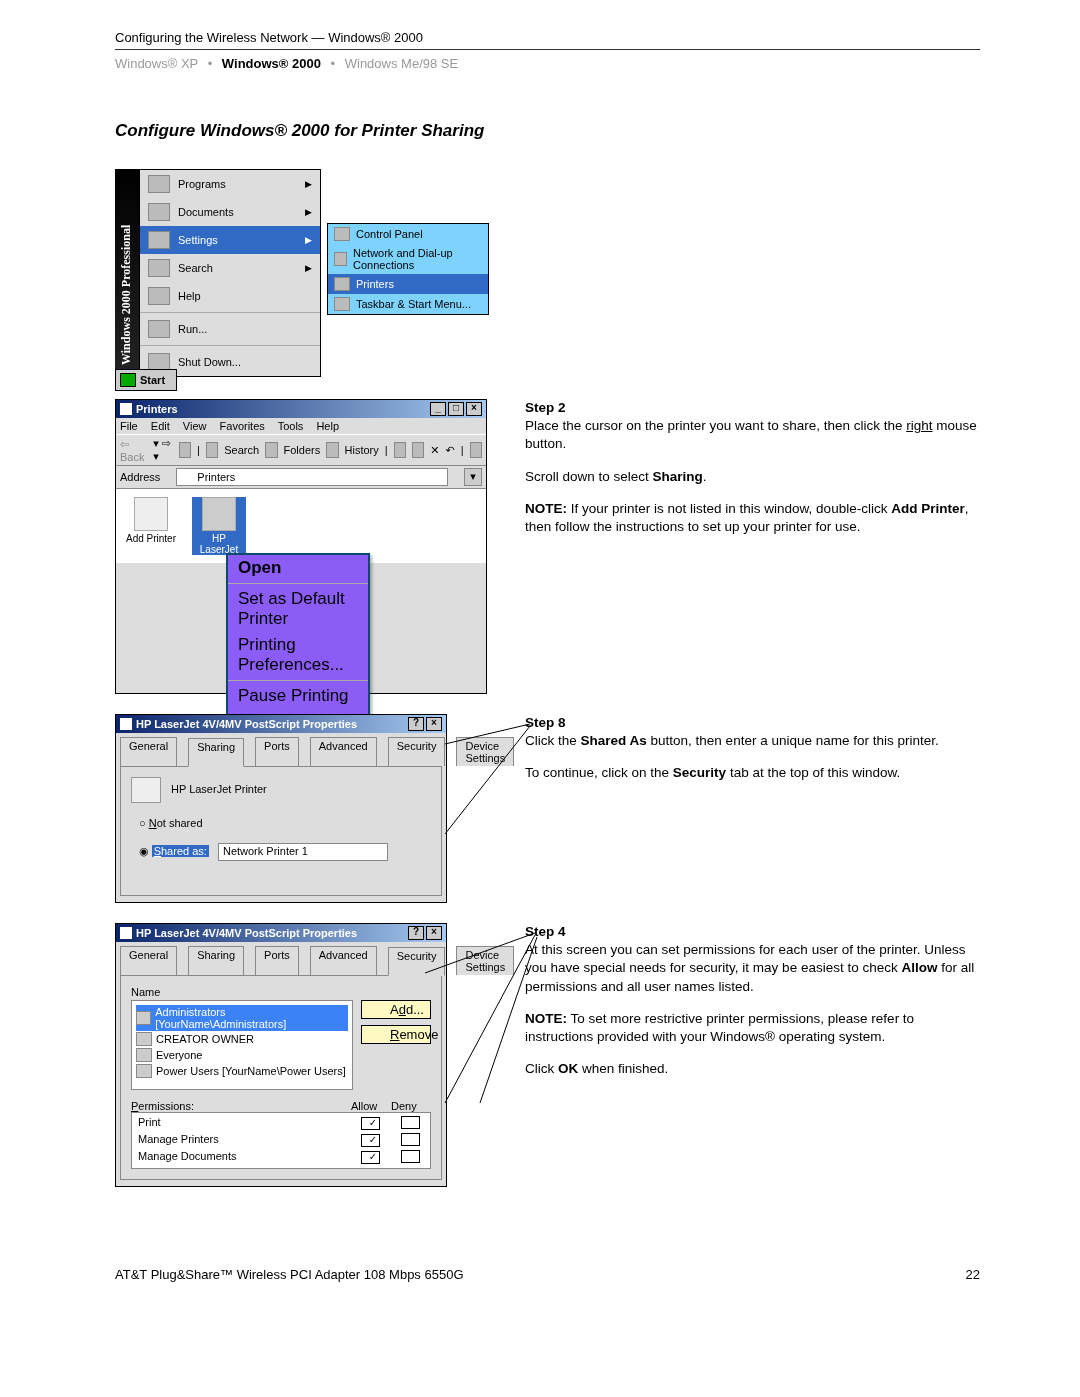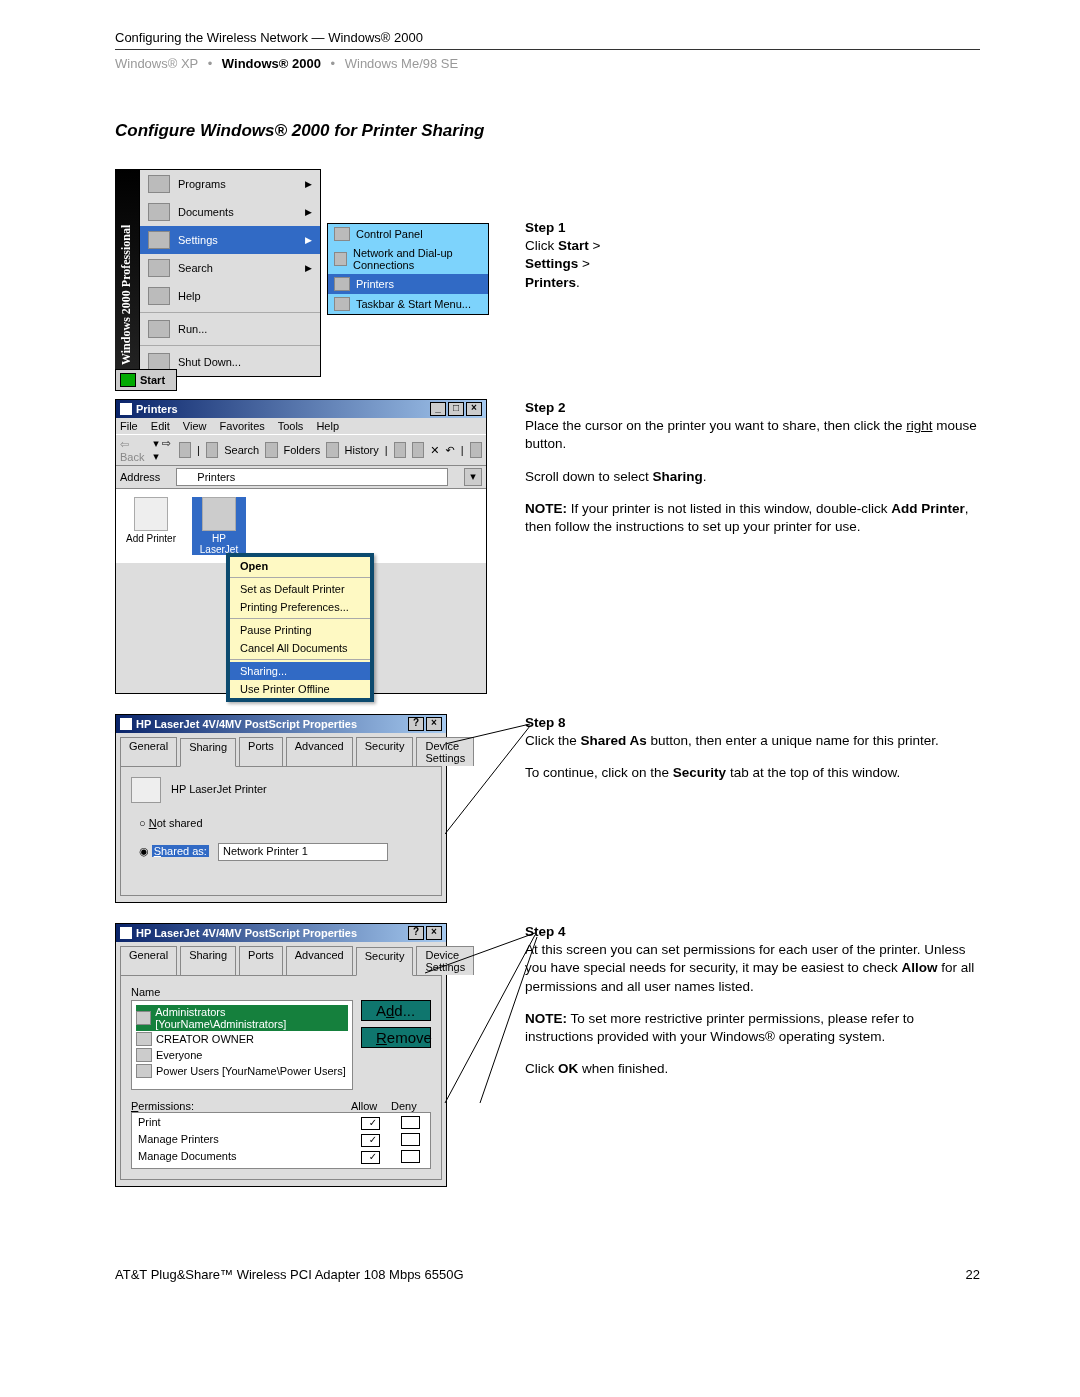--- a/index.html
+++ b/index.html
@@ -53,21 +53,21 @@
   .menu-bar span { margin-right:10px; }
   .toolbar { background:#ddd; padding:2px 4px; border-top:1px solid #fff; border-bottom:1px solid #888; display:flex; align-items:center; gap:6px; font-size:11px;}
   .toolbar .ico { width:14px; height:14px; background:#bbb; border:1px solid #888; display:inline-block; }
   .addr-bar { background:#ddd; padding:2px 4px; display:flex; align-items:center; gap:16px; font-size:11px; border-bottom:1px solid #888;}
   .addr-input { flex:1; background:#fff; border:1px solid #888; height:16px; display:flex; align-items:center; padding:0 4px; }
   .addr-drop { width:16px; height:16px; background:#ccc; border:1px solid #888; text-align:center; line-height:14px; }
   .content-area { background:#fff; padding:8px; min-height:50px; display:flex; gap:14px; }
   .icon-block { text-align:center; font-size:10px; width:54px; }
   .icon-block .big-ico { width:32px; height:32px; background:#eee; border:1px solid #aaa; margin:0 auto 2px; }
   .icon-block.sel { background:#316ac5; color:#fff; }
-  .context-menu { position:relative; left:60px; top:-6px; width:140px; background:#fef9c3; border:4px solid #0c4a6e; box-shadow:2px 2px 3px rgba(0,0,0,0.3); font-size:11px; }
+  .context-menu { position:relative; left:60px; top:-6px; width:140px; background:#8b5cf6; border:2px solid #0c4a6e; box-shadow:2px 2px 3px rgba(0,0,0,0.3); font-size:17px; }
   .context-menu .cm-item { padding:3px 10px; }
   .context-menu .cm-sep { border-top:1px solid #aaa; margin:2px 0; }
   .context-menu .cm-item.bold { font-weight:bold; }
   .context-menu .cm-item.sel { background:#316ac5; color:#fff; }
 
   
   .start-wrap { position:relative; width:370px; height:210px; }
   .start-sidebar { position:absolute; left:0; top:0; width:24px; height:200px; background:linear-gradient(#000,#222); }
   .start-sidebar .rot { transform: rotate(-90deg); transform-origin:left top; position:absolute; left:4px; top:196px; color:#fff; font-family:Tahoma; font-size:12px; font-weight:bold; white-space:nowrap;}
   .start-menu { position:absolute; left:24px; top:0; width:180px; background:#ddd; border:1px solid #000; }
@@ -78,34 +78,34 @@
   .sm-sep { border-top:1px solid #aaa; margin:2px 0;}
   .sub-menu { position:absolute; left:212px; top:54px; width:160px; background:#7dd3fc; border:1px solid #000; font-size:11px;}
   .sub-item { display:flex; align-items:center; padding:3px 6px; gap:6px;}
   .sub-item .sico { width:14px; height:12px; background:#bbb; border:1px solid #888;}
   .sub-item.hov { background:#316ac5; color:#fff;}
   .taskbar { position:absolute; left:0; top:200px; height:20px; width:60px; background:#ccc; border:1px solid #000; display:flex; align-items:center; font-size:11px; font-weight:bold;}
   .taskbar .flag { width:14px; height:12px; background:#0a0; margin:0 4px; border:1px solid #000;}
 
   
   .props-box { width:330px; background:#ddd; border:1px solid #000;}
-  .props-tabs { display:flex; padding:4px 4px 0 4px; font-size:11px; gap:4px;}
+  .props-tabs { display:flex; padding:4px 4px 0 4px; font-size:11px; gap:12px;}
   .ptab { padding:2px 8px; background:#ddd; border:1px solid #888; border-bottom:none; margin-right:-1px; }
   .ptab.active { background:#ddd; position:relative; top:1px; border-bottom:1px solid #ddd; font-weight:normal;}
   .props-body { border:1px solid #888; margin:0 4px 6px 4px; padding:10px; background:#ddd; font-size:11px;}
   .hp-icon { width:28px; height:24px; background:#eee; border:1px solid #999; display:inline-block; vertical-align:middle; margin-right:10px;}
   .radio-row { margin:14px 0 4px 8px; }
   .shared-input { display:inline-block; width:160px; height:14px; background:#fff; border:1px solid #888; margin-left:6px; padding:1px 4px; font-size:11px;}
   .sel-box { background:#316ac5; color:#fff; padding:0 2px;}
 
   .user-list { background:#fff; border:1px solid #888; padding:4px; height:80px; font-size:11px; }
   .user-list .urow { display:flex; align-items:center; gap:4px; padding:1px 0;}
   .user-list .uico { width:14px; height:12px; background:#ccc; border:1px solid #888;}
-  .user-list .urow.sel { background:#15803d; color:#fff;}
-  .btn { display:inline-block; background:#0f766e; border:1px solid #000; padding:1px 14px; font-size:15px; }
+  .user-list .urow.sel { background:#3b82f6; color:#fff;}
+  .btn { display:inline-block; background:#fef9c3; border:1px solid #000; padding:1px 28px; font-size:13px; }
   .perm-head { display:flex; font-size:11px; margin-top:10px;}
   .perm-head span:first-child { flex:1; }
   .perm-head span { width:40px; }
   .perm-row { display:flex; font-size:11px; padding:1px 0;}
   .perm-row span:first-child { flex:1; padding-left:6px;}
   .perm-row .cb { width:40px; text-align:center; }
   .checkbox { display:inline-block; width:11px; height:11px; border:1px solid #000; background:#fff; line-height:9px; font-size:10px; text-align:center;}
 
   .footer { display:flex; justify-content:space-between; font-size:13px; margin-top:80px; }
 
@@ -185,29 +185,20 @@
           <div class="sub-item">
               <span class="sico"></span>
               <span>Taskbar &amp; Start Menu...</span>
             </div>
         </div>
         <div class="taskbar">
             <span class="flag"></span>
             <span>Start</span>
           </div>
       </div>
-    </div>
-    <div class="step-col">
-      <div style="height:50px"></div>
-      <p>
-        <span class="step-title">Step 1</span><br>
-        <span>Click </span><span class="bold">Start</span><span> &gt; </span><br>
-        <span class="bold">Settings</span><span> &gt; </span><br>
-        <span class="bold">Printers</span><span>.</span>
-      </p>
     </div>
   </div>
 
   <div class="step-block">
     <div class="shot-col">
       <div class="win-box" style="width:370px;">
         <div class="win-titlebar">
           <span class="title-icon"></span>
           <span>Printers</span>
           <div class="win-btns">

